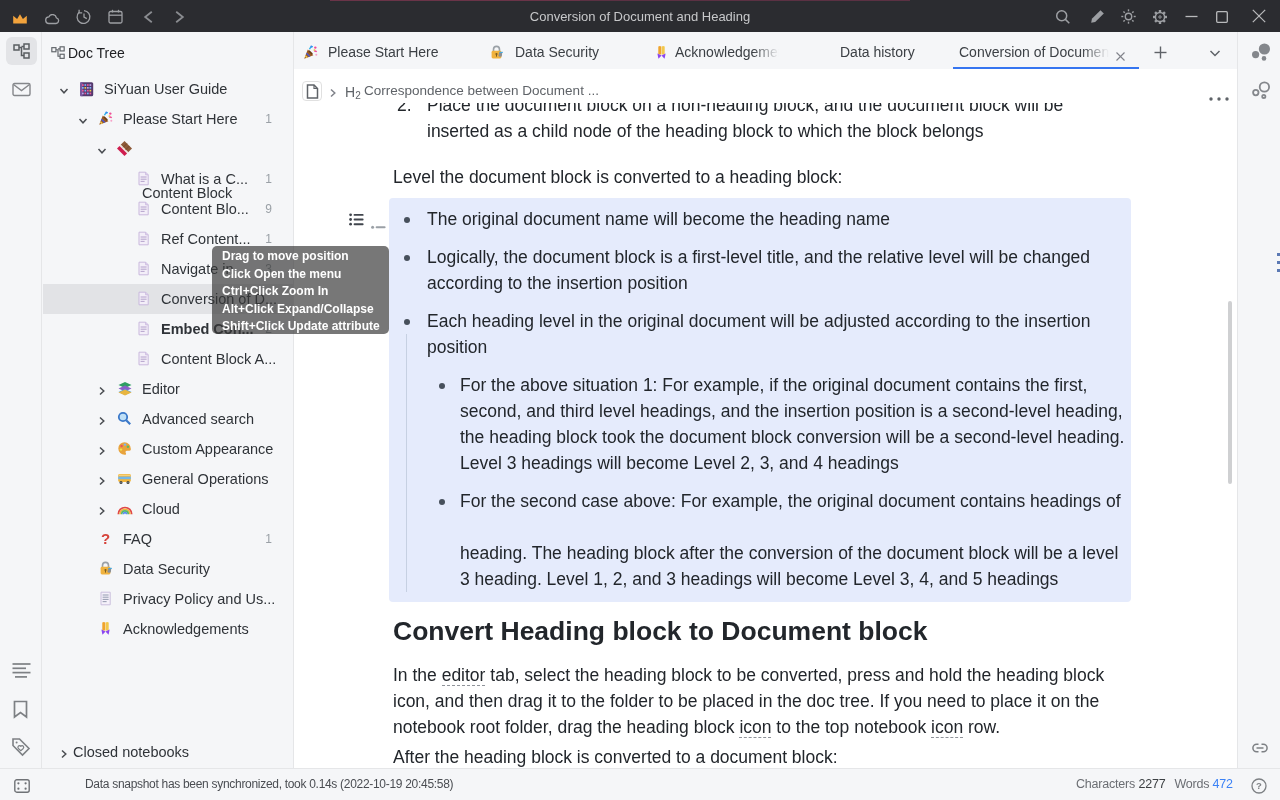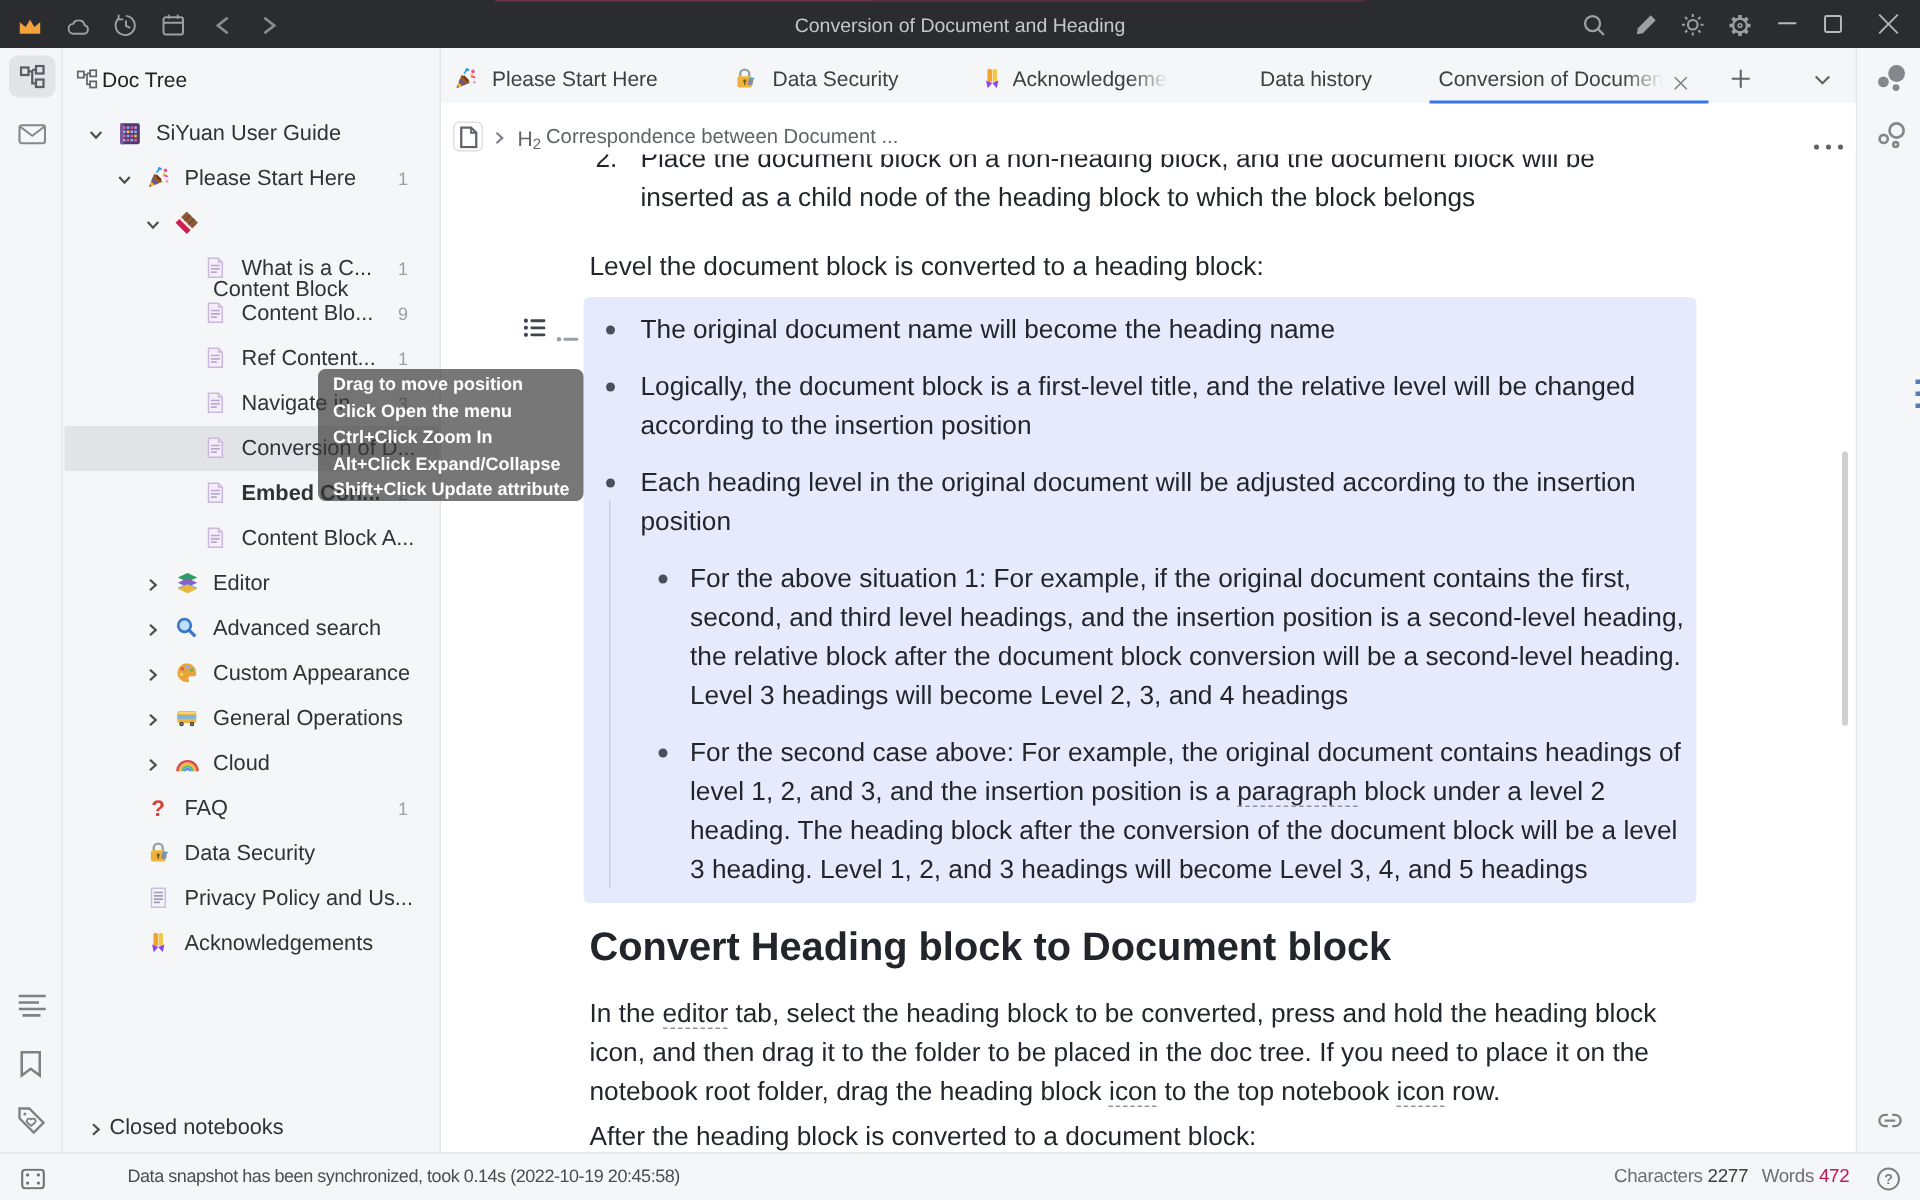--- a/index.html
+++ b/index.html
@@ -475,24 +475,23 @@
       <div style="width:6.4px;height:6.4px;border-radius:50%;background:#47505c"></div>
     </div>
 <div class="abs " style="left:406px;top:334px;width:1px;height:258px;background:#c6d0e2"></div>
 <div class="abs cl nw" style="left:427px;top:206px;">The original document name will become the heading name</div>
 <div class="abs cl nw" style="left:427px;top:244px;">Logically, the document block is a first-level title, and the relative level will be changed</div>
 <div class="abs cl nw" style="left:427px;top:270px;">according to the insertion position</div>
 <div class="abs cl nw" style="left:427px;top:308px;">Each heading level in the original document will be adjusted according to the insertion</div>
 <div class="abs cl nw" style="left:427px;top:334px;">position</div>
 <div class="abs cl nw" style="left:460px;top:372px;">For the above situation 1: For example, if the original document contains the first,</div>
 <div class="abs cl nw" style="left:460px;top:398px;">second, and third level headings, and the insertion position is a second-level heading,</div>
-<div class="abs cl nw" style="left:460px;top:424px;">the relative block after the document block conversion will be a second-level heading.</div>
+<div class="abs cl nw" style="left:460px;top:424px;">the heading block took the document block conversion will be a second-level heading.</div>
 <div class="abs cl nw" style="left:460px;top:450px;">Level 3 headings will become Level 2, 3, and 4 headings</div>
 <div class="abs cl nw" style="left:460px;top:488px;">For the second case above: For example, the original document contains headings of</div>
-<div class="abs cl nw" style="left:460px;top:514px;">level 1, 2, and 3, and the insertion position is a <span class="dash">paragraph</span> block under a level 2</div>
 <div class="abs cl nw" style="left:460px;top:540px;">heading. The heading block after the conversion of the document block will be a level</div>
 <div class="abs cl nw" style="left:460px;top:566px;">3 heading. Level 1, 2, and 3 headings will become Level 3, 4, and 5 headings</div>
 <div class="abs nw" style="left:393px;top:616px;font-size:26.5px;font-weight:bold;color:#22262b;line-height:30px;height:30px">Convert Heading block to Document block</div>
 <div class="abs cl nw" style="left:393px;top:662px;">In the <span class="dash">editor</span> tab, select the heading block to be converted, press and hold the heading block</div>
 <div class="abs cl nw" style="left:393px;top:688px;">icon, and then drag it to the folder to be placed in the doc tree. If you need to place it on the</div>
 <div class="abs cl nw" style="left:393px;top:714px;">notebook root folder, drag the heading block <span class="dash">icon</span> to the top notebook <span class="dash">icon</span> row.</div>
 <div class="abs cl nw" style="left:393px;top:744px;">After the heading block is converted to a document block:</div>
 <div class="abs " style="left:1228px;top:301px;width:4px;height:183px;background:#cfd0d2;border-radius:2px"></div>
 <div class="abs " style="left:294px;top:69px;width:943px;height:34px;background:#fff"></div>
 <div class="abs " style="left:302px;top:81px;width:20px;height:20px;border:1px solid #e0e0e0;border-radius:4px;background:#fff"></div>
@@ -515,18 +514,18 @@
 <div class="abs " style="left:14px;top:779px;"><svg width="16" height="14" viewBox="0 0 16 14">
         <rect x="0.8" y="0.8" width="14.4" height="12.4" rx="2" fill="none" stroke="#6f7276" stroke-width="1.4"></rect>
         <g fill="#6f7276">
           <circle cx="4.4" cy="4.3" r="1.1"></circle>
           <circle cx="11.6" cy="4.3" r="1.1"></circle>
           <circle cx="4.4" cy="9.7" r="1.1"></circle>
           <circle cx="11.6" cy="9.7" r="1.1"></circle>
         </g>
       </svg></div>
 <div class="abs nw" style="left:85px;top:768px;font-size:12px;color:#4a4d52;line-height:32px;height:32px;letter-spacing:-0.3px">Data snapshot has been synchronized, took 0.14s (2022-10-19 20:45:58)</div>
-<div class="abs nw" style="left:1076px;top:768px;font-size:12.5px;color:#4a4d52;line-height:32px;height:32px;letter-spacing:-0.2px"><span style="color:#6b6e73">Characters </span><span style="color:#3c4043">2277</span><span style="display:inline-block;width:9px"></span><span style="color:#6b6e73">Words </span><span style="color:#be185d">472</span></div>
+<div class="abs nw" style="left:1076px;top:768px;font-size:12.5px;color:#4a4d52;line-height:32px;height:32px;letter-spacing:-0.2px"><span style="color:#6b6e73">Characters </span><span style="color:#3c4043">2277</span><span style="display:inline-block;width:9px"></span><span style="color:#6b6e73">Words </span><span style="color:#3b82f6">472</span></div>
 <div class="abs " style="left:1251px;top:778px;"><svg width="16" height="16" viewBox="0 0 16 16">
         <circle cx="8" cy="8" r="7" fill="none" stroke="#7d8084" stroke-width="1.3"></circle>
         <text x="8" y="11.4" font-size="9.5" font-family="Liberation Sans" fill="#7d8084" text-anchor="middle" font-weight="bold">?</text>
       </svg></div>
 <div class="abs tooltip nw" style="left:212px;top:246px;width:177px;height:88px">Drag to move position<br>Click Open the menu<br>Ctrl+Click Zoom In<br>Alt+Click Expand/Collapse<br>Shift+Click Update attribute</div>
 </div>
 </body></html>

